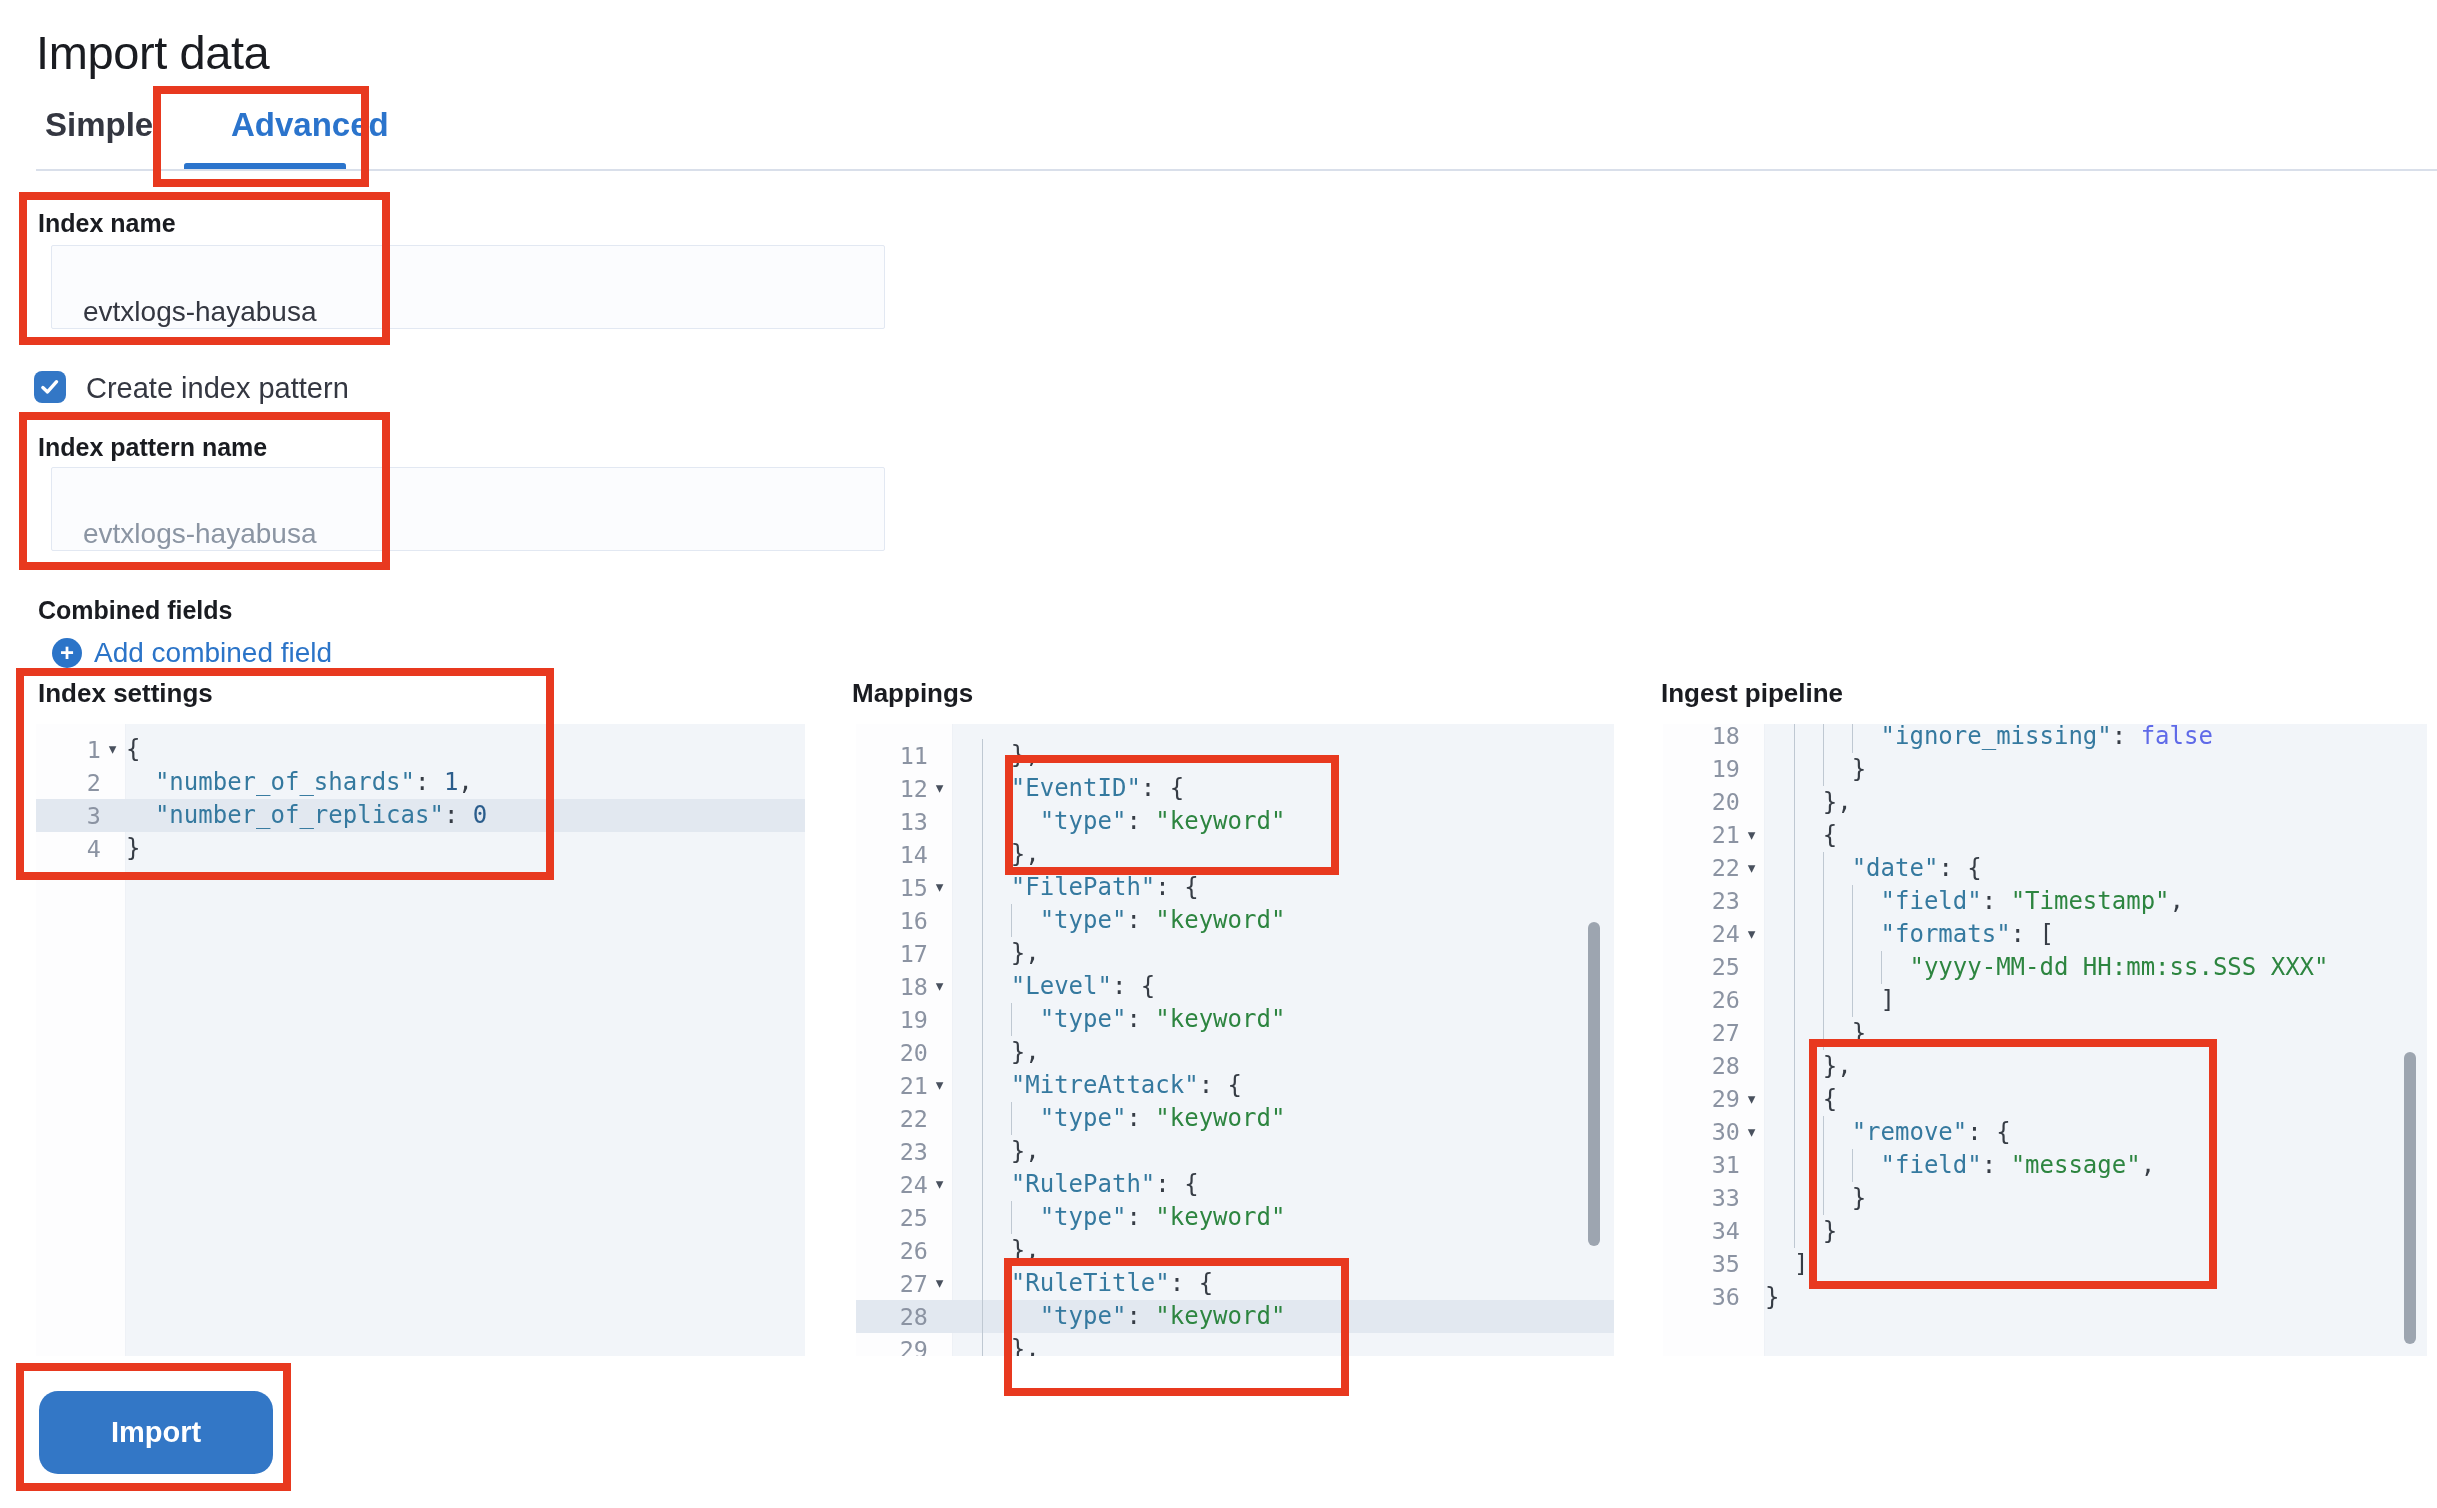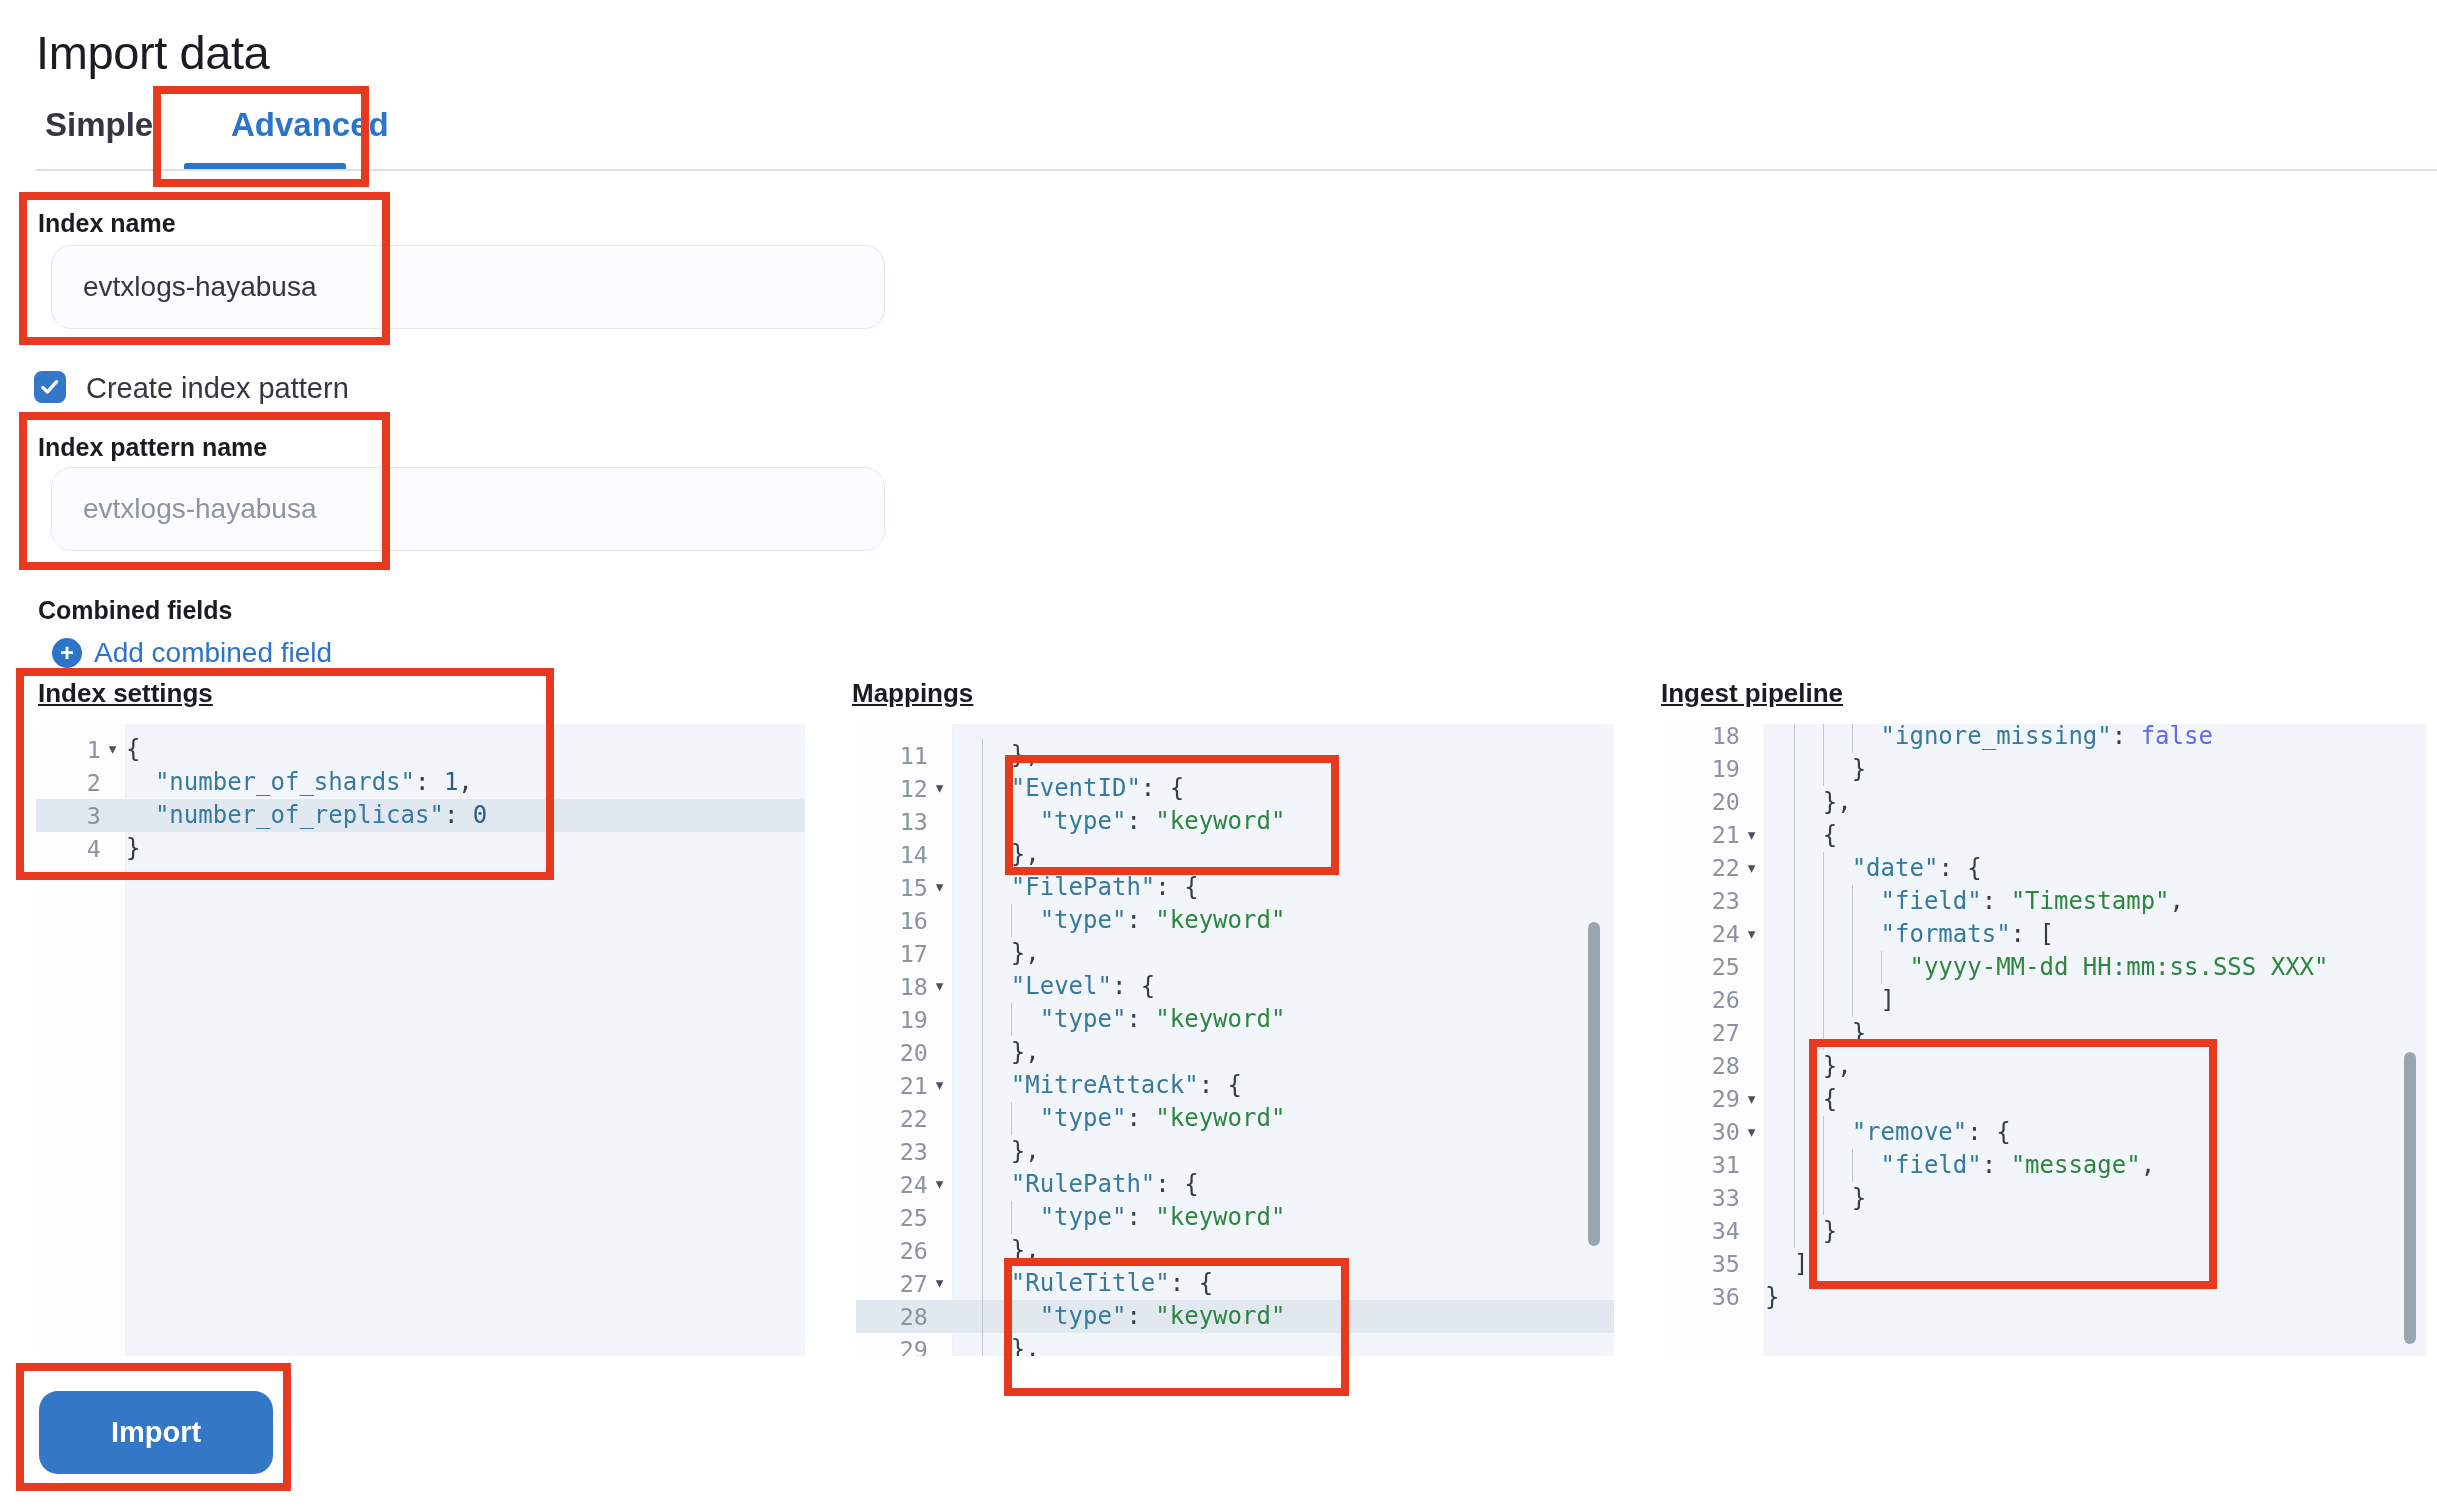--- a/index.html
+++ b/index.html
@@ -17,40 +17,40 @@
   #tab-advanced { left:191px; color:#2b74cc;margin-left:40px; }
   #tab-underline { left:184px; top:163px; width:162px; height:8px; background:#2b74cc; border-radius:2.7px; }
   #tabs-divider { left:36px; top:169px; right:0; height:1.8px; background:#d9dfea; }
 
   
   .field-label { font-size:25px; font-weight:700; color:#1a1c21; }
   #index-name-label { left:38px; top:209px; }
   #index-pattern-label { left:38px; top:433px; }
   .text-input {
     left:51px; width:834px; height:84px; background:#fbfcfe;
-    border:1.8px solid #e2e8f2; border-radius:20px;
-    display:flex; align-items:center; padding:0 31px; font-size:28px;
+    border:1.8px solid #e2e8f2; border-radius:2px;
+    display:flex; align-items:flex-end; padding:0 31px; font-size:28px;
   }
   #index-name-input { top:245px; color:#343741; }
   #index-pattern-input { top:467px; color:#8b95a3; }
 
   #checkbox { left:34px; top:371px; width:32px; height:32px; background:#3377c6; border-radius:8px;
               display:flex; align-items:center; justify-content:center; cursor:pointer; }
   #checkbox svg { width:23.4px; height:23.4px; }
   #checkbox-label { left:86px; top:372px; font-size:29px; color:#343741; }
 
   #combined-fields-label { left:38px; top:596px; }
   #add-combined { left:52px; top:637px; display:flex; align-items:center; cursor:pointer; }
   #add-icon { width:30px; height:30px; border-radius:50%; background:#2b74c8; color:#fff;
               display:flex; align-items:center; justify-content:center;
               font-size:24px; font-weight:700; line-height:1; }
   #add-combined-text { margin-left:12px; font-size:28px; font-weight:500; color:#2b74c8; }
 
   
-  .editor-label { top:678px; font-size:26px; font-weight:700; color:#1a1c21;text-decoration:underline; }
+  .editor-label { top:678px; font-size:26px; font-weight:700; color:#1a1c21; }
   #label-settings { left:38px; }
   #label-mappings { left:852px; }
   #label-ingest   { left:1661px; }
 
   .code-editor {
     top:724px; height:632px; background:#f2f5f9; overflow:hidden; position:absolute;
     font-family:"DejaVu Sans Mono","Liberation Mono",monospace;
   }
   #editor-0 { left:36px;   width:769px; --gw:90px; --off:9px; }
   #editor-1 { left:856px;  width:758px; --gw:97px; --off:15.3px; }

